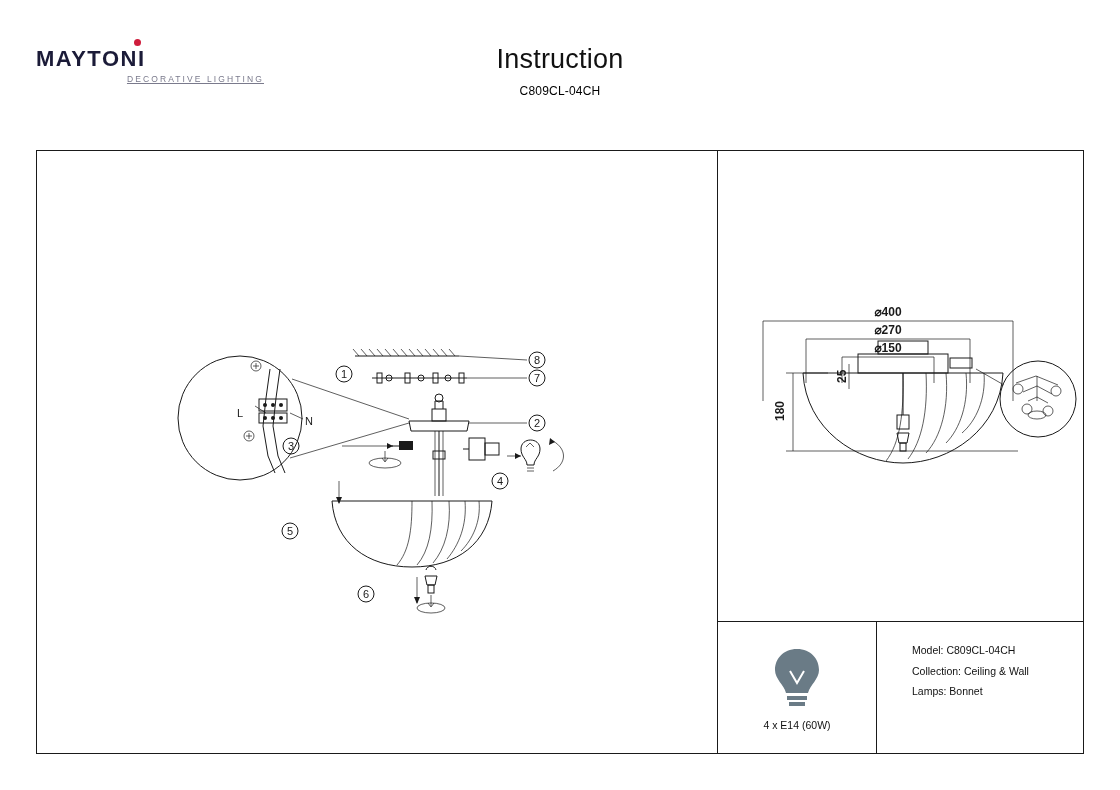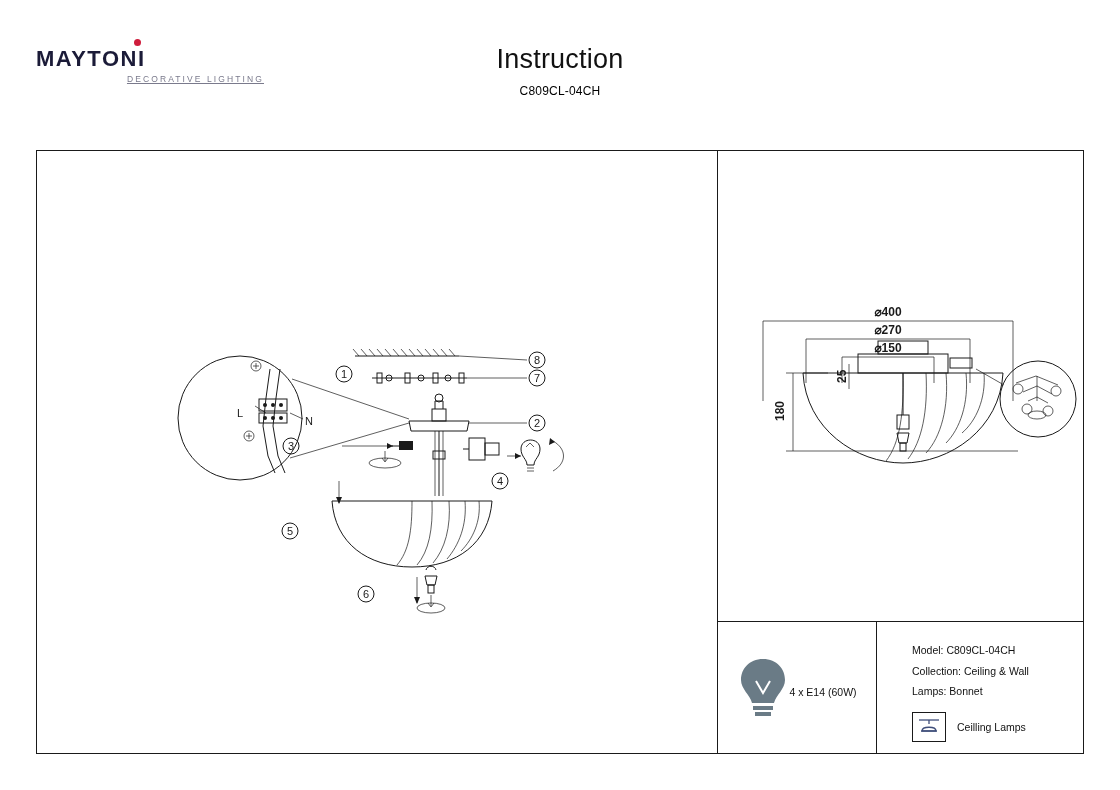--- a/index.html
+++ b/index.html
@@ -178,21 +178,21 @@
     color: #111;
     margin-left: 11px;
   }
   .bulb-cell {
     position: absolute;
     left: 681px;
     top: 471px;
     width: 158px;
     height: 131px;
     display: flex;
-    flex-direction: row;
+    flex-direction: column;
     align-items: center;
     justify-content: center;
   }
   .bulb-caption {
     font-size: 10.5px;
     color: #111;
     margin-top: 8px;
   }
 </style>
 </head>
@@ -438,26 +438,15 @@
         <rect x="18" y="57" width="16" height="4" fill="#6a7b86"></rect>
         <path d="M19 26 L26 38 L33 26" fill="none" stroke="#ffffff" stroke-width="2"></path>
       </svg>
       <div class="bulb-caption">4 x E14 (60W)</div>
     </div>
 
     <div class="info">
       <div class="info-line">Model: C809CL-04CH</div>
       <div class="info-line">Collection: Ceiling &amp; Wall</div>
       <div class="info-line">Lamps: Bonnet</div>
-      <div class="badge-row">
-        <div class="badge-box">
-          <svg width="22" height="18" viewBox="0 0 22 18">
-            <line x1="1" y1="2" x2="21" y2="2" stroke="#3f4e7a" stroke-width="1.3"></line>
-            <line x1="11" y1="2" x2="11" y2="6" stroke="#3f4e7a" stroke-width="1.3"></line>
-            <path d="M4 13 C4 8, 18 8, 18 13 Z" fill="none" stroke="#3f4e7a" stroke-width="1.3"></path>
-            <line x1="3" y1="13" x2="19" y2="13" stroke="#3f4e7a" stroke-width="1.3"></line>
-          </svg>
-        </div>
-        <div class="badge-label">Ceilling Lamps</div>
-      </div>
     </div>
   </div>
 </div>
 
 </body></html>

